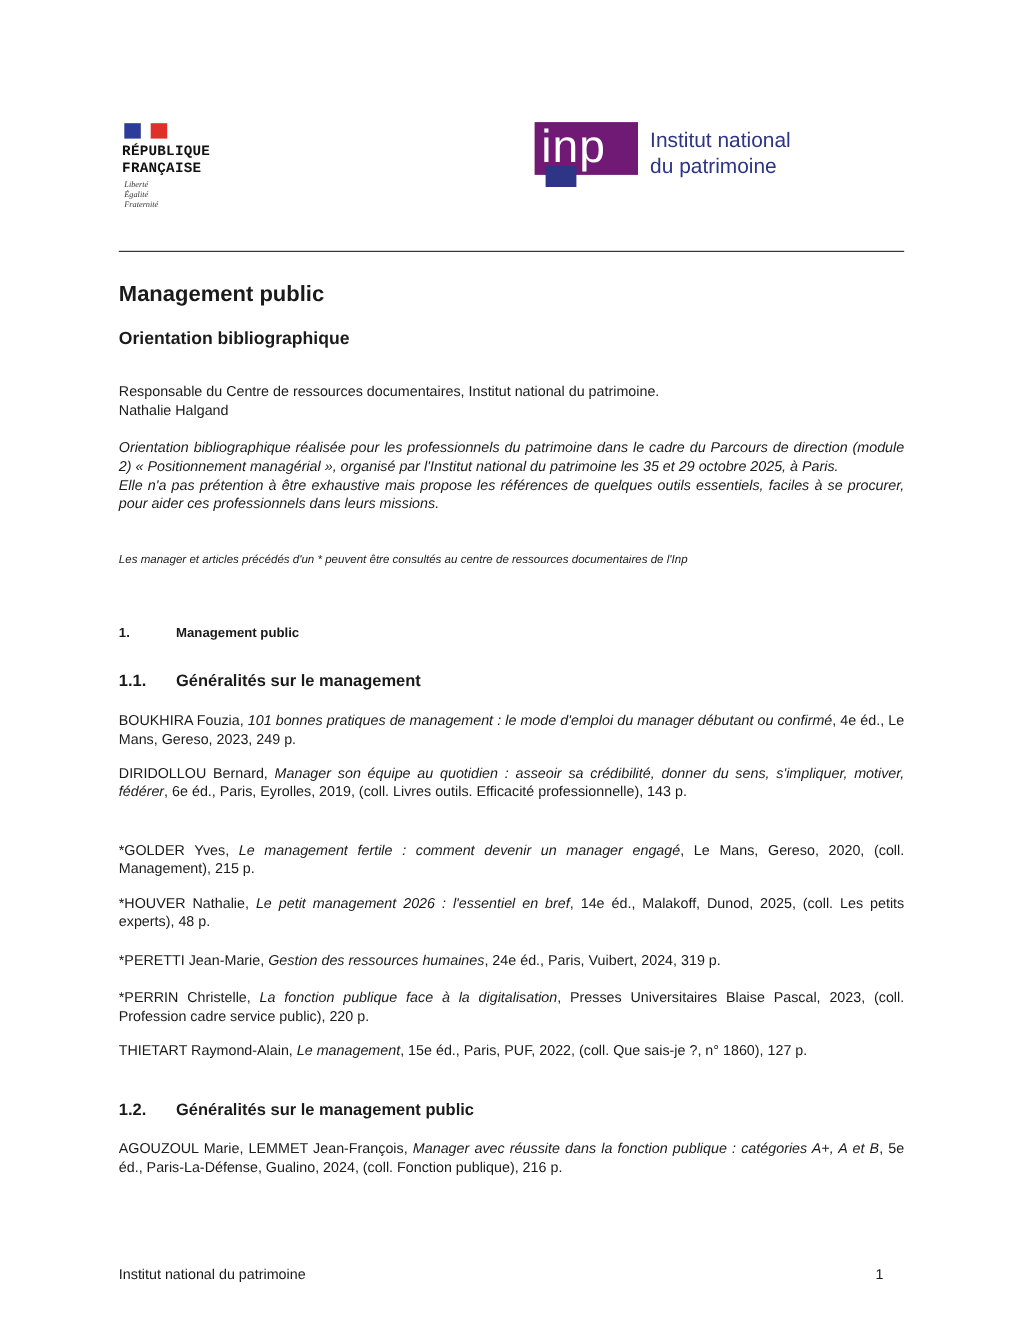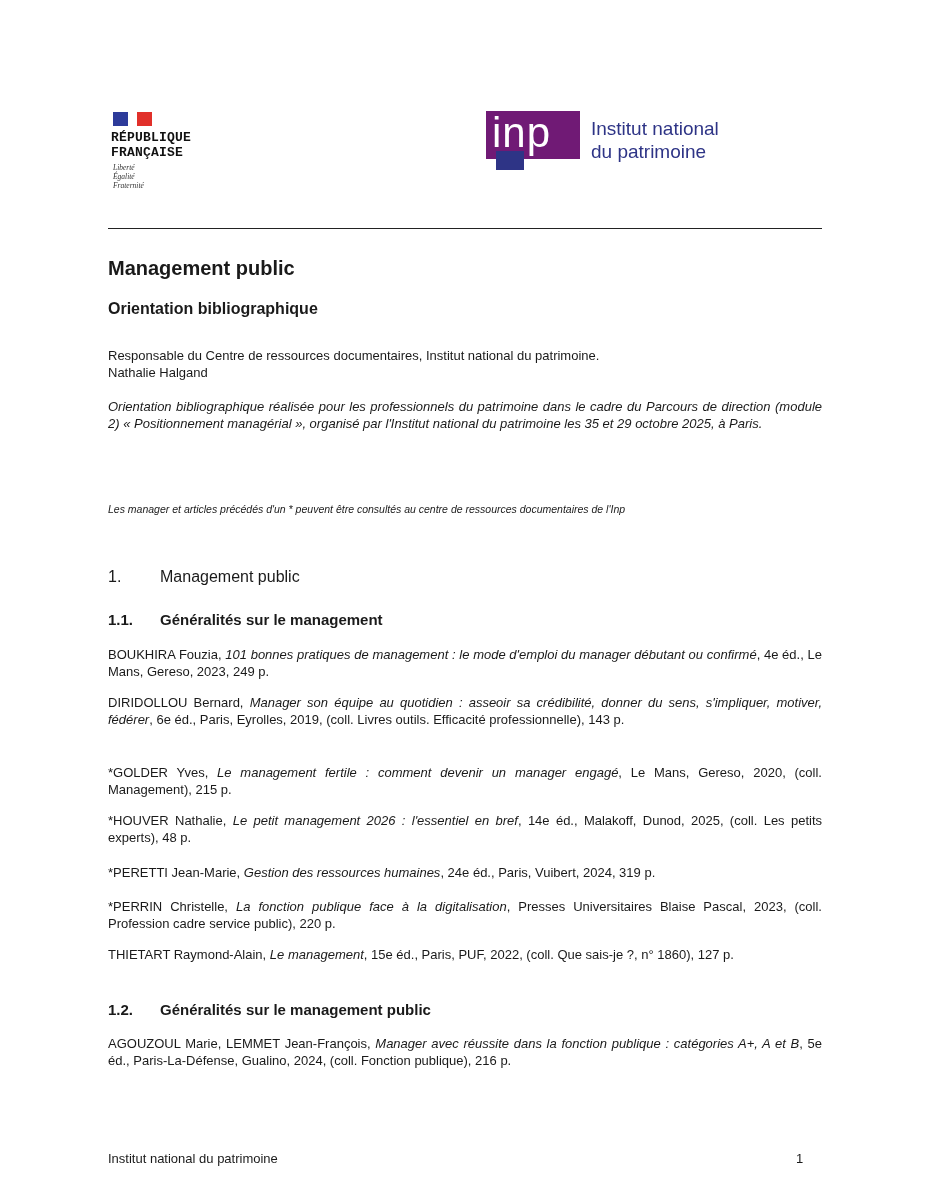--- a/index.html
+++ b/index.html
@@ -25,21 +25,21 @@
   .rule { left: 108px; top: 228px; width: 714px; height: 1px; background: #222; }
 
   .title { left: 108px; top: 257px; font-size: 20px; font-weight: 700; }
   .subtitle { left: 108px; top: 300px; font-size: 16px; font-weight: 700; }
 
   .body-text { font-size: 13px; line-height: 17px; }
   .author { left: 108px; top: 347px; width: 714px; }
   .intro { left: 108px; top: 398px; width: 714px; font-style: italic; text-align: justify; }
   .note { left: 108px; top: 503px; width: 714px; font-style: italic; font-size: 10.5px; }
 
-  .h1 { left: 108px; top: 568px; font-size: 16px; font-weight: 400; }
+  .h1 { left: 108px; top: 568px; font-size: 12px; font-weight: 700; }
   .h2 { left: 108px; top: 611px; font-size: 15px; font-weight: 700; }
   .h2b { left: 108px; top: 1001px; font-size: 15px; font-weight: 700; }
   .num { display:inline-block; width: 52px; }
 
   .ref { left: 108px; width: 714px; text-align: justify; font-size: 13px; line-height: 17px; }
   .ref i { font-style: italic; }
 
   .footer-left { left: 108px; top: 1151px; font-size: 13px; }
   .footer-right { left: 796px; top: 1151px; font-size: 13px; }
 </style>
@@ -78,20 +78,21 @@
 <div class="abs title">Management public</div>
 <div class="abs subtitle">Orientation bibliographique</div>
 
 <div class="abs body-text author">
   <div>Responsable du Centre de ressources documentaires, Institut national du patrimoine.</div>
   <div>Nathalie Halgand</div>
 </div>
 
 <div class="abs body-text intro">
   <div>Orientation bibliographique réalisée pour les professionnels du patrimoine dans le cadre du Parcours de direction (module 2) « Positionnement managérial », organisé par l'Institut national du patrimoine les 35 et 29 octobre 2025, à Paris.</div>
+  <div>Elle n'a pas prétention à être exhaustive mais propose les références de quelques outils essentiels, faciles à se procurer, pour aider ces professionnels dans leurs missions.</div>
 </div>
 
 <div class="abs note">Les manager et articles précédés d'un * peuvent être consultés au centre de ressources documentaires de l'Inp</div>
 
 <div class="abs h1">
   <span class="num">1.</span><span>Management public</span>
 </div>
 
 <div class="abs h2">
   <span class="num">1.1.</span><span>Généralités sur le management</span>

